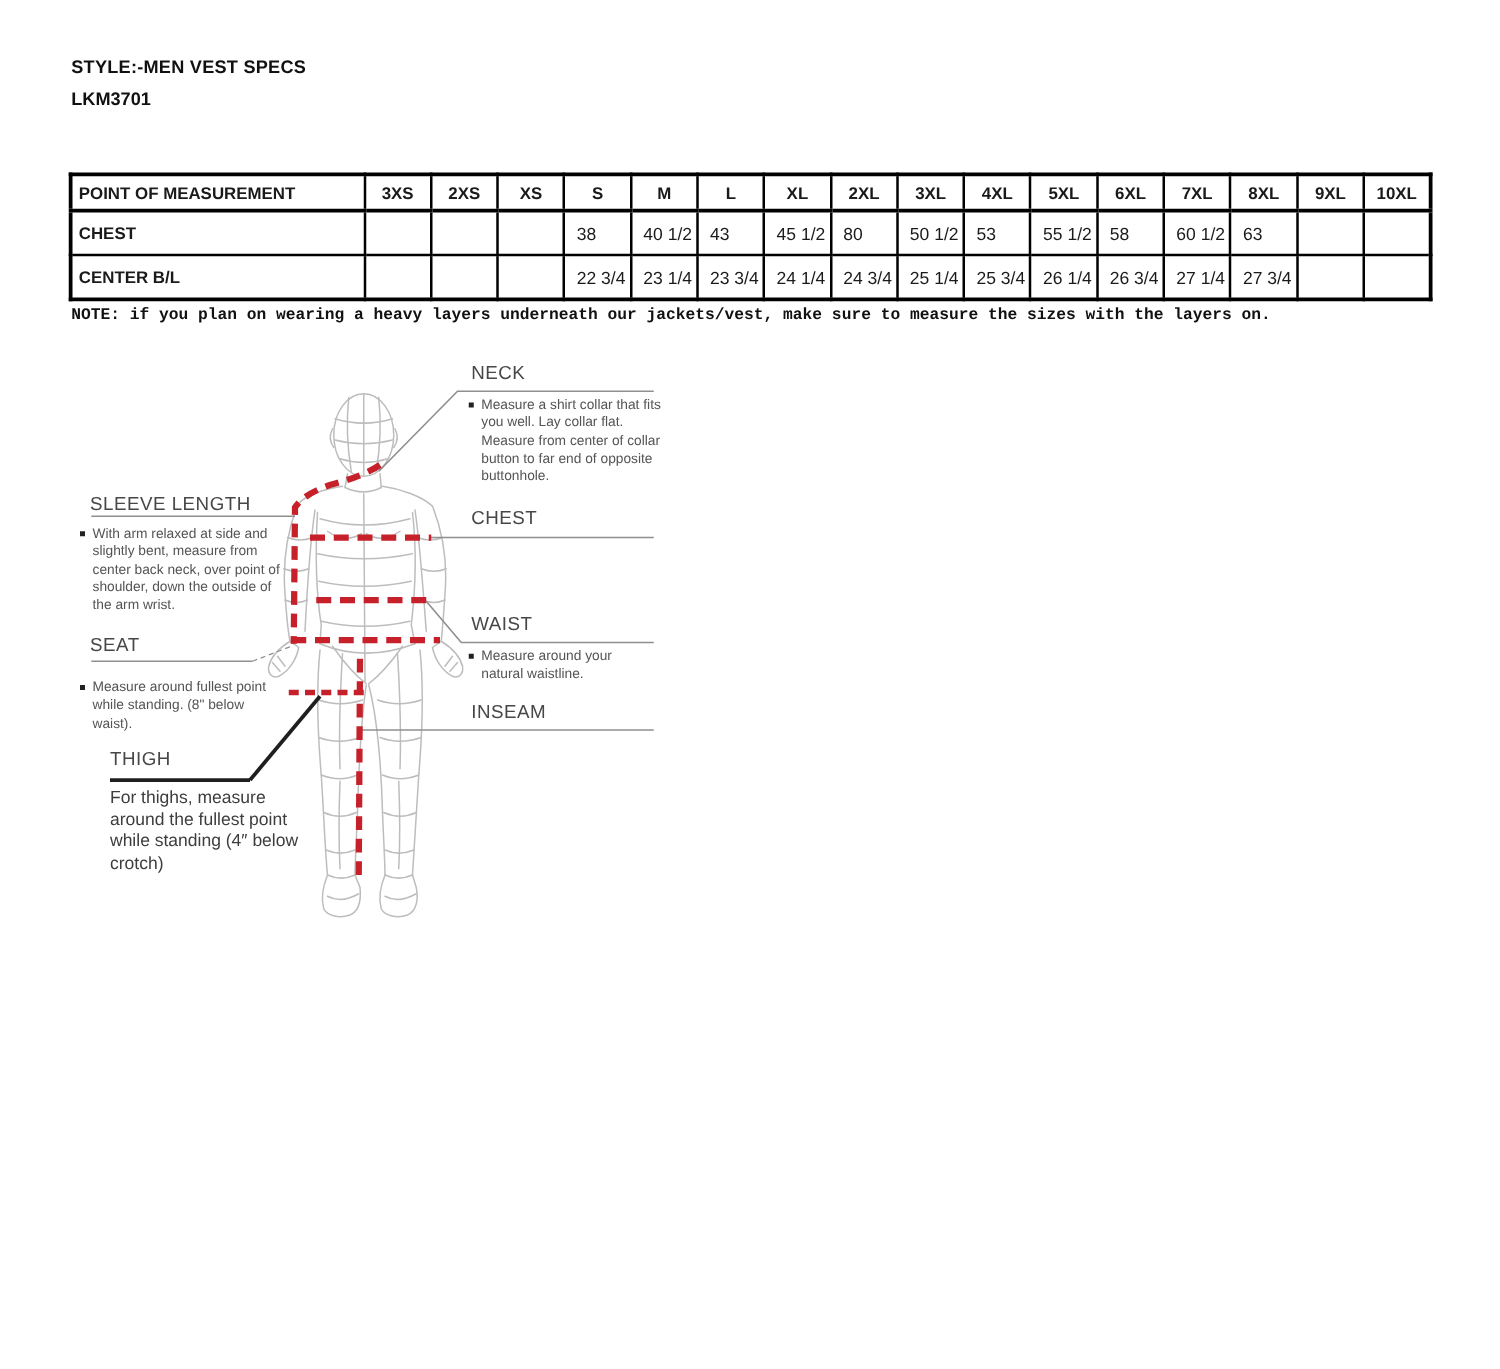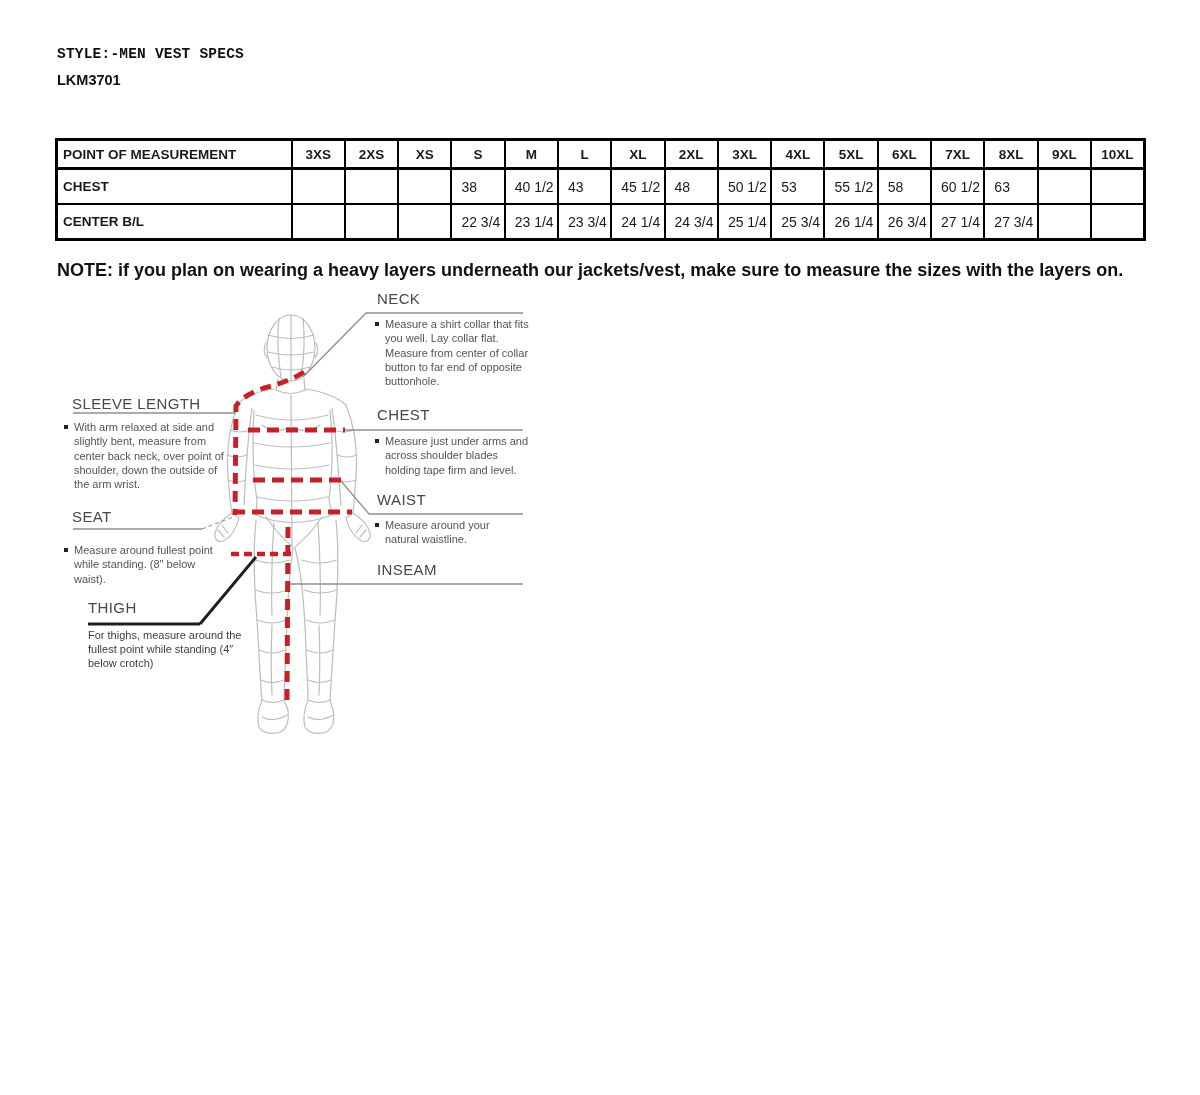--- a/index.html
+++ b/index.html
@@ -1,35 +1,35 @@
 <!DOCTYPE html>
 <html><head>
 <meta charset="utf-8">
 <style>
   html,body{margin:0;padding:0;background:#ffffff;}
   body{width:1200px;height:1095px;position:relative;font-family:"Liberation Sans",sans-serif;color:#1a1a1a;overflow:hidden;}
 
-  .doc-title{position:absolute;left:57px;top:46px;font-size:14.5px;font-weight:bold;letter-spacing:.2px;color:#111;font-family:Liberation Mono, monospace;}
+  .doc-title{position:absolute;left:57px;top:46px;font-size:14.5px;font-weight:bold;letter-spacing:.2px;color:#111;}
   .doc-style-no{position:absolute;left:57px;top:72px;font-size:14.5px;font-weight:bold;color:#111;}
-  .doc-note{position:absolute;left:57px;top:260px;font-size:18px;font-weight:bold;color:#111;width:1100px;}
+  .doc-note{position:absolute;left:57px;top:244px;font-size:13px;font-weight:bold;color:#111;width:1100px;font-family:Liberation Mono, monospace;}
 
   table.size-table{position:absolute;left:55px;top:138px;width:1088px;border-collapse:collapse;table-layout:fixed;border:3px solid #000;padding-left:20px;}
   table.size-table th,table.size-table td{border:2px solid #000;overflow:hidden;white-space:nowrap;}
   table.size-table thead th{height:24px;font-size:13.5px;font-weight:bold;text-align:center;border-bottom:3px solid #000;}
   table.size-table thead th.pom{text-align:left;padding-left:5px;}
   table.size-table th.row-label{height:31px;font-size:13.5px;font-weight:bold;text-align:left;padding-left:5px;}
   table.size-table td{height:31px;font-size:14px;font-weight:normal;text-align:left;padding-left:9px;margin-top:38px;}
 
   .diagram{position:absolute;left:60px;top:285px;width:475px;height:450px;}
   .diagram svg{position:absolute;left:0;top:0;}
 
   .guide-head{position:absolute;font-size:15px;font-weight:400;color:#474747;letter-spacing:.4px;white-space:nowrap;}
   .guide-text{position:absolute;font-size:11px;line-height:1.3;color:#545454;display:flex;}
   .guide-text .blt{width:4px;height:4px;background:#222;margin:5px 6px 0 0;flex:0 0 auto;}
-  .thigh-text{position:absolute;font-size:11px;line-height:1.25;color:#3d3d3d;}
+  .thigh-text{position:absolute;font-size:14px;line-height:1.25;color:#3d3d3d;}
 </style>
 </head>
 <body>
 
 <div class="doc-title">STYLE:-MEN VEST SPECS</div>
 <div class="doc-style-no">LKM3701</div>
 
 <table class="size-table">
   <colgroup id="size-cols">
       <col style="width: 235px;">
@@ -74,21 +74,21 @@
   <tbody id="size-body">
       <tr>
         <th class="row-label">CHEST</th>
         <td></td>
         <td></td>
         <td></td>
         <td>38</td>
         <td>40 1/2</td>
         <td>43</td>
         <td>45 1/2</td>
-        <td>48</td>
+        <td>80</td>
         <td>50 1/2</td>
         <td>53</td>
         <td>55 1/2</td>
         <td>58</td>
         <td>60 1/2</td>
         <td>63</td>
         <td></td>
         <td></td>
       </tr>
       <tr>
@@ -211,24 +211,20 @@
     </g>
   </svg>
 
   <div class="guide-head" style="left:317px;top:5px;">NECK</div>
   <div class="guide-text" style="left:315px;top:32px;width:158px;">
     <span class="blt"></span>
     <span>Measure a shirt collar that fits you well. Lay collar flat. Measure from center of collar button to far end of opposite buttonhole.</span>
   </div>
 
   <div class="guide-head" style="left:317px;top:121px;">CHEST</div>
-  <div class="guide-text" style="left:315px;top:149px;width:160px;">
-    <span class="blt"></span>
-    <span>Measure just under arms and across shoulder blades holding tape firm and level.</span>
-  </div>
 
   <div class="guide-head" style="left:317px;top:206px;">WAIST</div>
   <div class="guide-text" style="left:315px;top:233px;width:150px;">
     <span class="blt"></span>
     <span>Measure around your natural waistline.</span>
   </div>
 
   <div class="guide-head" style="left:317px;top:276px;">INSEAM</div>
 
   <div class="guide-head" style="left:12px;top:110px;">SLEEVE LENGTH</div>

